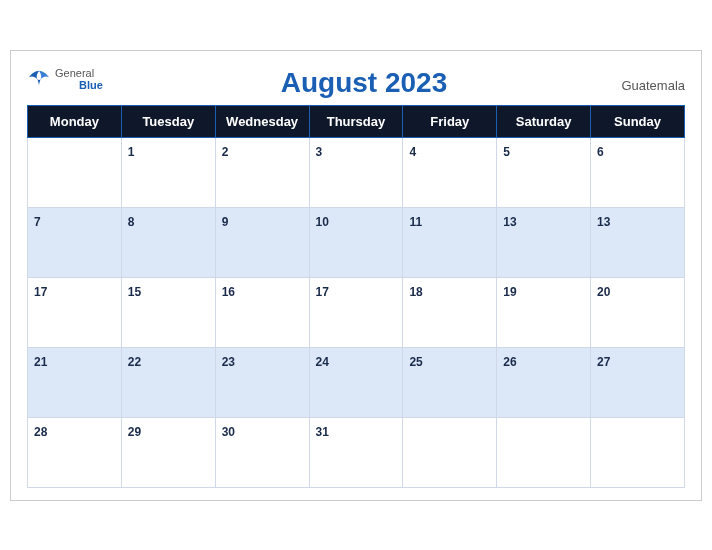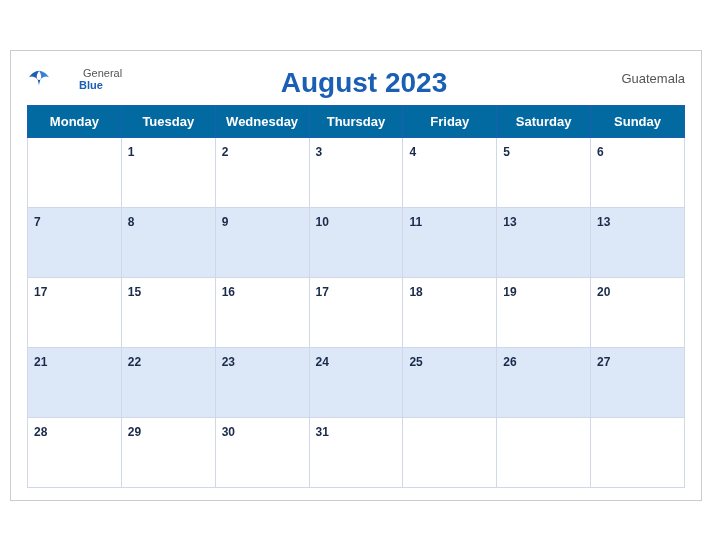--- a/index.html
+++ b/index.html
@@ -30,21 +30,20 @@
       left: 0;
       top: 0;
       display: flex;
       align-items: center;
       gap: 4px;
     }
     .logo-text-general {
       font-size: 11px;
       color: #555;
       line-height: 1.1;
-      margin-left: 28px;
     }
     .logo-text-blue {
       font-size: 11px;
       color: #1a5fb4;
       font-weight: bold;
       line-height: 1.1;
       padding-left: 24px;
     }
     .logo-bird {
       width: 24px;
@@ -53,31 +52,31 @@
     .calendar-title {
       font-size: 28px;
       font-weight: bold;
       color: #1a5fb4;
       text-align: left;
       margin-left: 16px;
     }
     .country-label {
       position: absolute;
       right: 0;
-      top: 4px;
+      top: 11px;
       font-size: 13px;
       color: #555;
     }
     .calendar-table {
       width: 100%;
       border-collapse: collapse;
       margin-top: 4px;
     }
     .calendar-table thead tr th {
-      background-color: #0369a1;
+      background-color: #0f172a;
       color: #fff;
       text-align: center;
       font-size: 13px;
       font-weight: bold;
       padding: 8px 4px;
       border: 1px solid #1a5fb4;
     }
     .calendar-table tbody tr td {
       border: 1px solid #d0d8e8;
       vertical-align: top;

